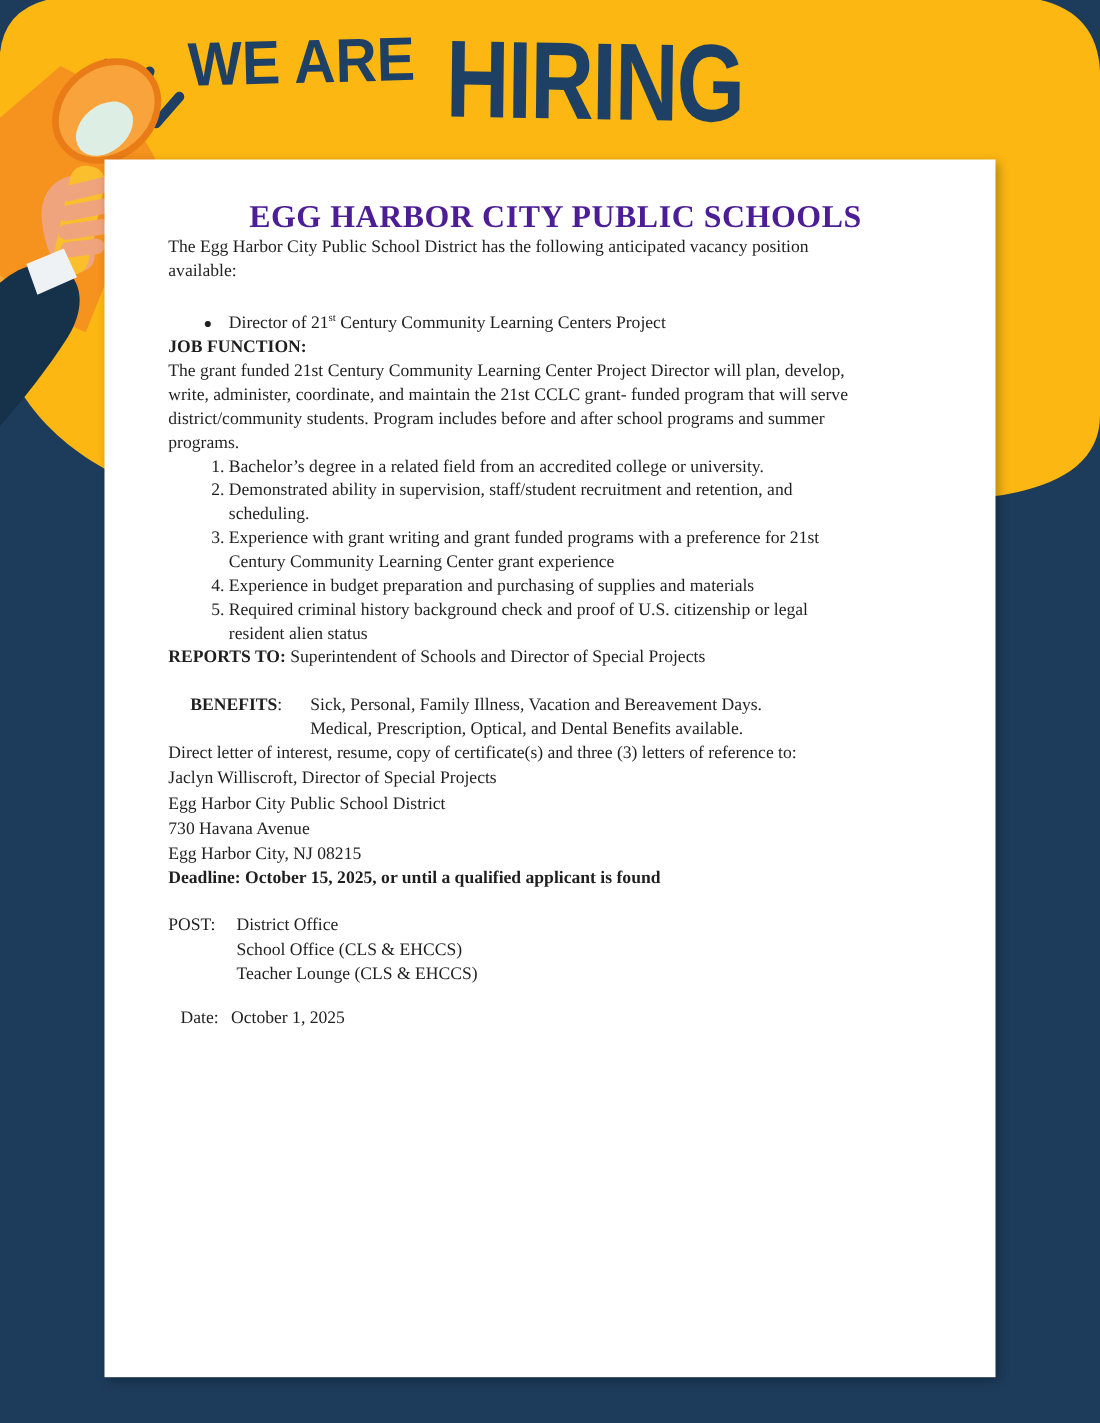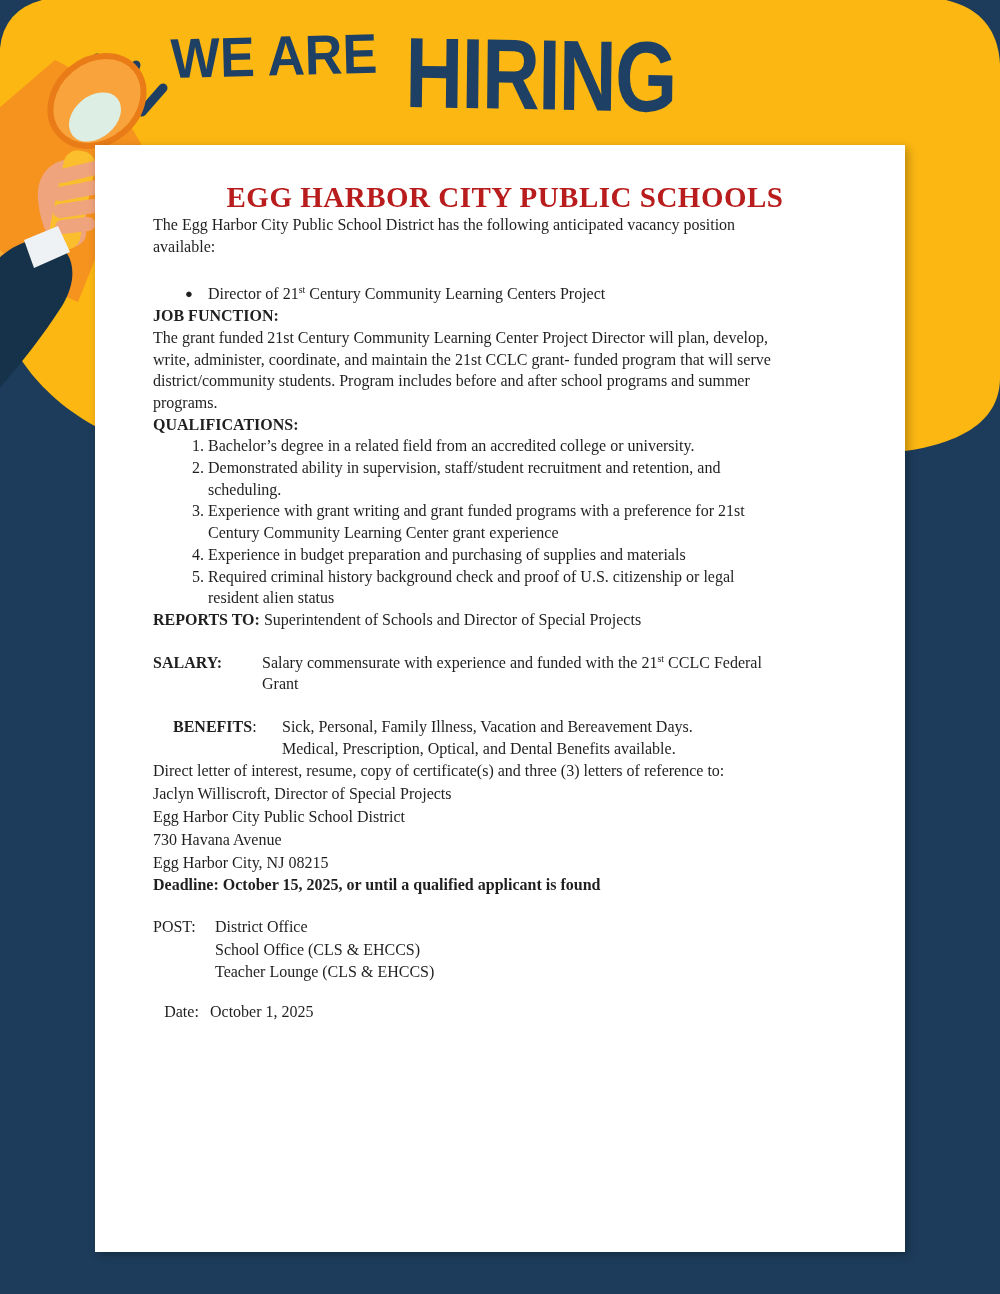--- a/index.html
+++ b/index.html
@@ -32,21 +32,21 @@
     width:810px;height:1107px;background:#ffffff;
     box-sizing:border-box;
     padding:35px 48px 0 58px;
     box-shadow:3px 3px 9px rgba(0,0,0,.28);
     color:#1f1f1f;
     font-size:16px;line-height:21.7px;
   }
   .sheet p, .sheet h1, .sheet h2, .sheet ol{margin:0;padding:0;}
   .doc-title{
     font-size:29px;line-height:34px;font-weight:bold;
-    text-align:center;letter-spacing:.5px;color:#b91c1c;
+    text-align:center;letter-spacing:.5px;color:#4c1d95;
   }
   .pre{white-space:pre-line;}
   .b{font-weight:bold;}
   sup.st{font-size:10px;vertical-align:super;line-height:0;}
   .m-intro{margin-top:16px;}
   .m-bullet{margin-top:26px;}
   .m-jfh{margin-top:19px;}
   .m-jfb{margin-top:20px;}
   .m-qh{margin-top:17px;}
   .m-list{margin-top:8px;}
@@ -118,39 +118,33 @@
     <span class="bullet-dot">●</span>
     <span><span>Director of 21</span><sup class="st">st</sup><span> Century Community Learning Centers Project</span></span>
   </div>
 
   <h2 class="b m-jfh" style="font-size:16px;">JOB FUNCTION:</h2>
   <p class="pre m-jfb">The grant funded 21st Century Community Learning Center Project Director will plan, develop,
 write, administer, coordinate, and maintain the 21st CCLC grant- funded program that will serve
 district/community students. Program includes before and after school programs and summer
 programs.</p>
 
-  <h2 class="b m-qh" style="font-size:16px;">QUALIFICATIONS:</h2>
   <ol class="quals m-list">
     <li>Bachelor’s degree in a related field from an accredited college or university.</li>
     <li>Demonstrated ability in supervision, staff/student recruitment and retention, and
 scheduling.</li>
     <li>Experience with grant writing and grant funded programs with a preference for 21st
 Century Community Learning Center grant experience</li>
     <li>Experience in budget preparation and purchasing of supplies and materials</li>
     <li>Required criminal history background check and proof of U.S. citizenship or legal
 resident alien status</li>
   </ol>
 
   <p class="m-rep"><span class="b">REPORTS TO:</span><span> Superintendent of Schools and Director of Special Projects</span></p>
 
-  <div class="cols m-sal">
-    <div class="lbl lbl-sal b">SALARY:</div>
-    <div class="pre"><span>Salary commensurate with experience and funded with the 21</span><sup class="st">st</sup><span> CCLC Federal
-Grant</span></div>
-  </div>
 
   <div class="cols m-ben">
     <div class="lbl lbl-ben"><span class="b">BENEFITS</span><span>:</span></div>
     <div class="pre">Sick, Personal, Family Illness, Vacation and Bereavement Days.
 Medical, Prescription, Optical, and Dental Benefits available.</div>
   </div>
 
   <p class="pre contact m-con">Direct letter of interest, resume, copy of certificate(s) and three (3) letters of reference to:
 Jaclyn Williscroft, Director of Special Projects
 Egg Harbor City Public School District

